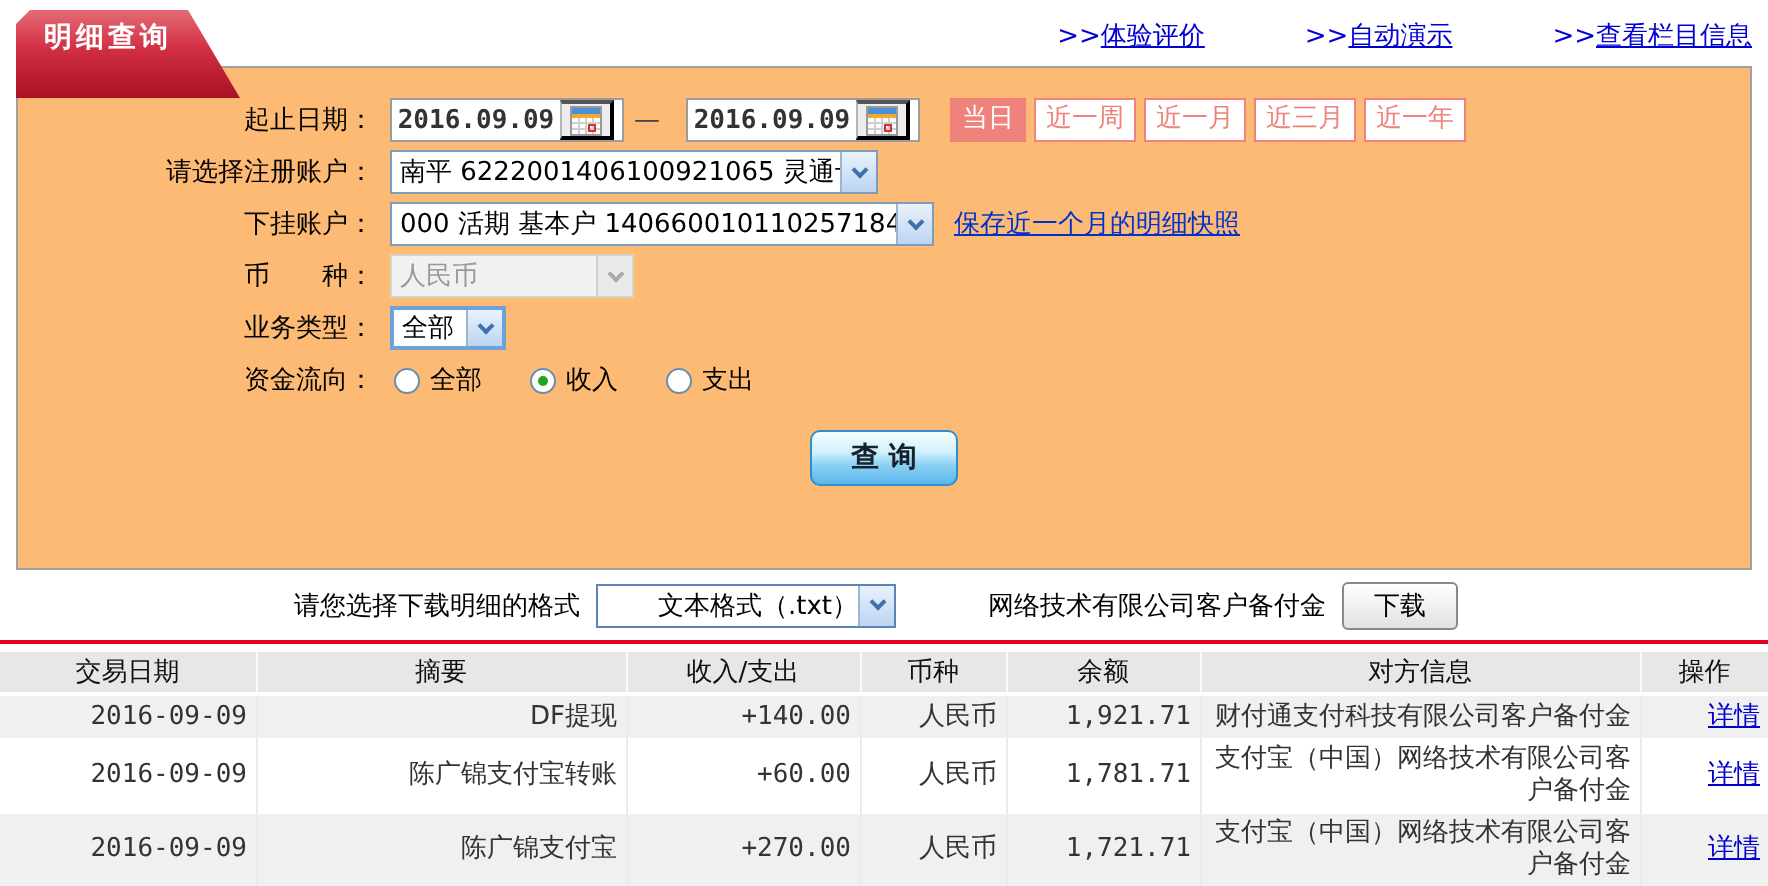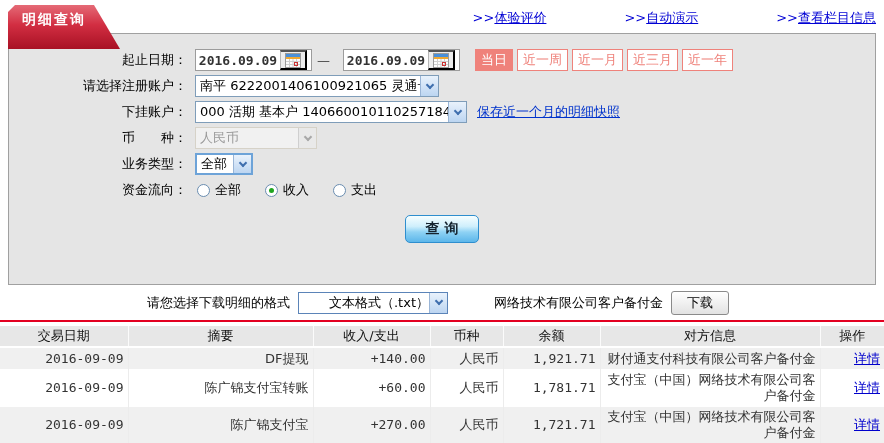--- a/index.html
+++ b/index.html
@@ -14,28 +14,28 @@
   
   .tabbar { position:relative; height:33px; }
   .tab {
     position:absolute; left:8px; top:5px; height:44px;
     padding:0 34px 0 14px;
     background:linear-gradient(180deg,#e56a76 0%,#d22e42 45%,#a81124 100%);
     clip-path:polygon(0 100%, 0 7px, 7px 0, calc(100% - 26px) 0, 100% 100%);
     color:#fff; font-weight:bold; font-size:14px; line-height:28px;
     letter-spacing:2px; cursor:pointer;
   }
-  .links { position:absolute; right:8px; top:9px; display:flex; gap:78px; }
+  .links { position:absolute; right:8px; top:9px; display:flex; gap:50px; }
   .links a { color:#0000d4; text-decoration:none; cursor:pointer; white-space:nowrap; }
   .links a .u { text-decoration:underline; }
 
   
   .panel {
     margin:0 8px; height:252px;
-    border:1px solid #a0a0a0; background:#e5e5e5;
+    border:1px solid #a0a0a0; background:#fdba74;
     padding-top:13px;
   }
   .frow { display:flex; align-items:center; height:26px; }
   .flabel { width:178px; text-align:right; color:#000; white-space:pre; flex:none; }
 
   .datebox {
     display:flex; align-items:stretch; width:117px; height:22px;
     border:1px solid #9c9c9c; background:#fff; margin-left:8px; flex:none;
   }
   .datebox input {

